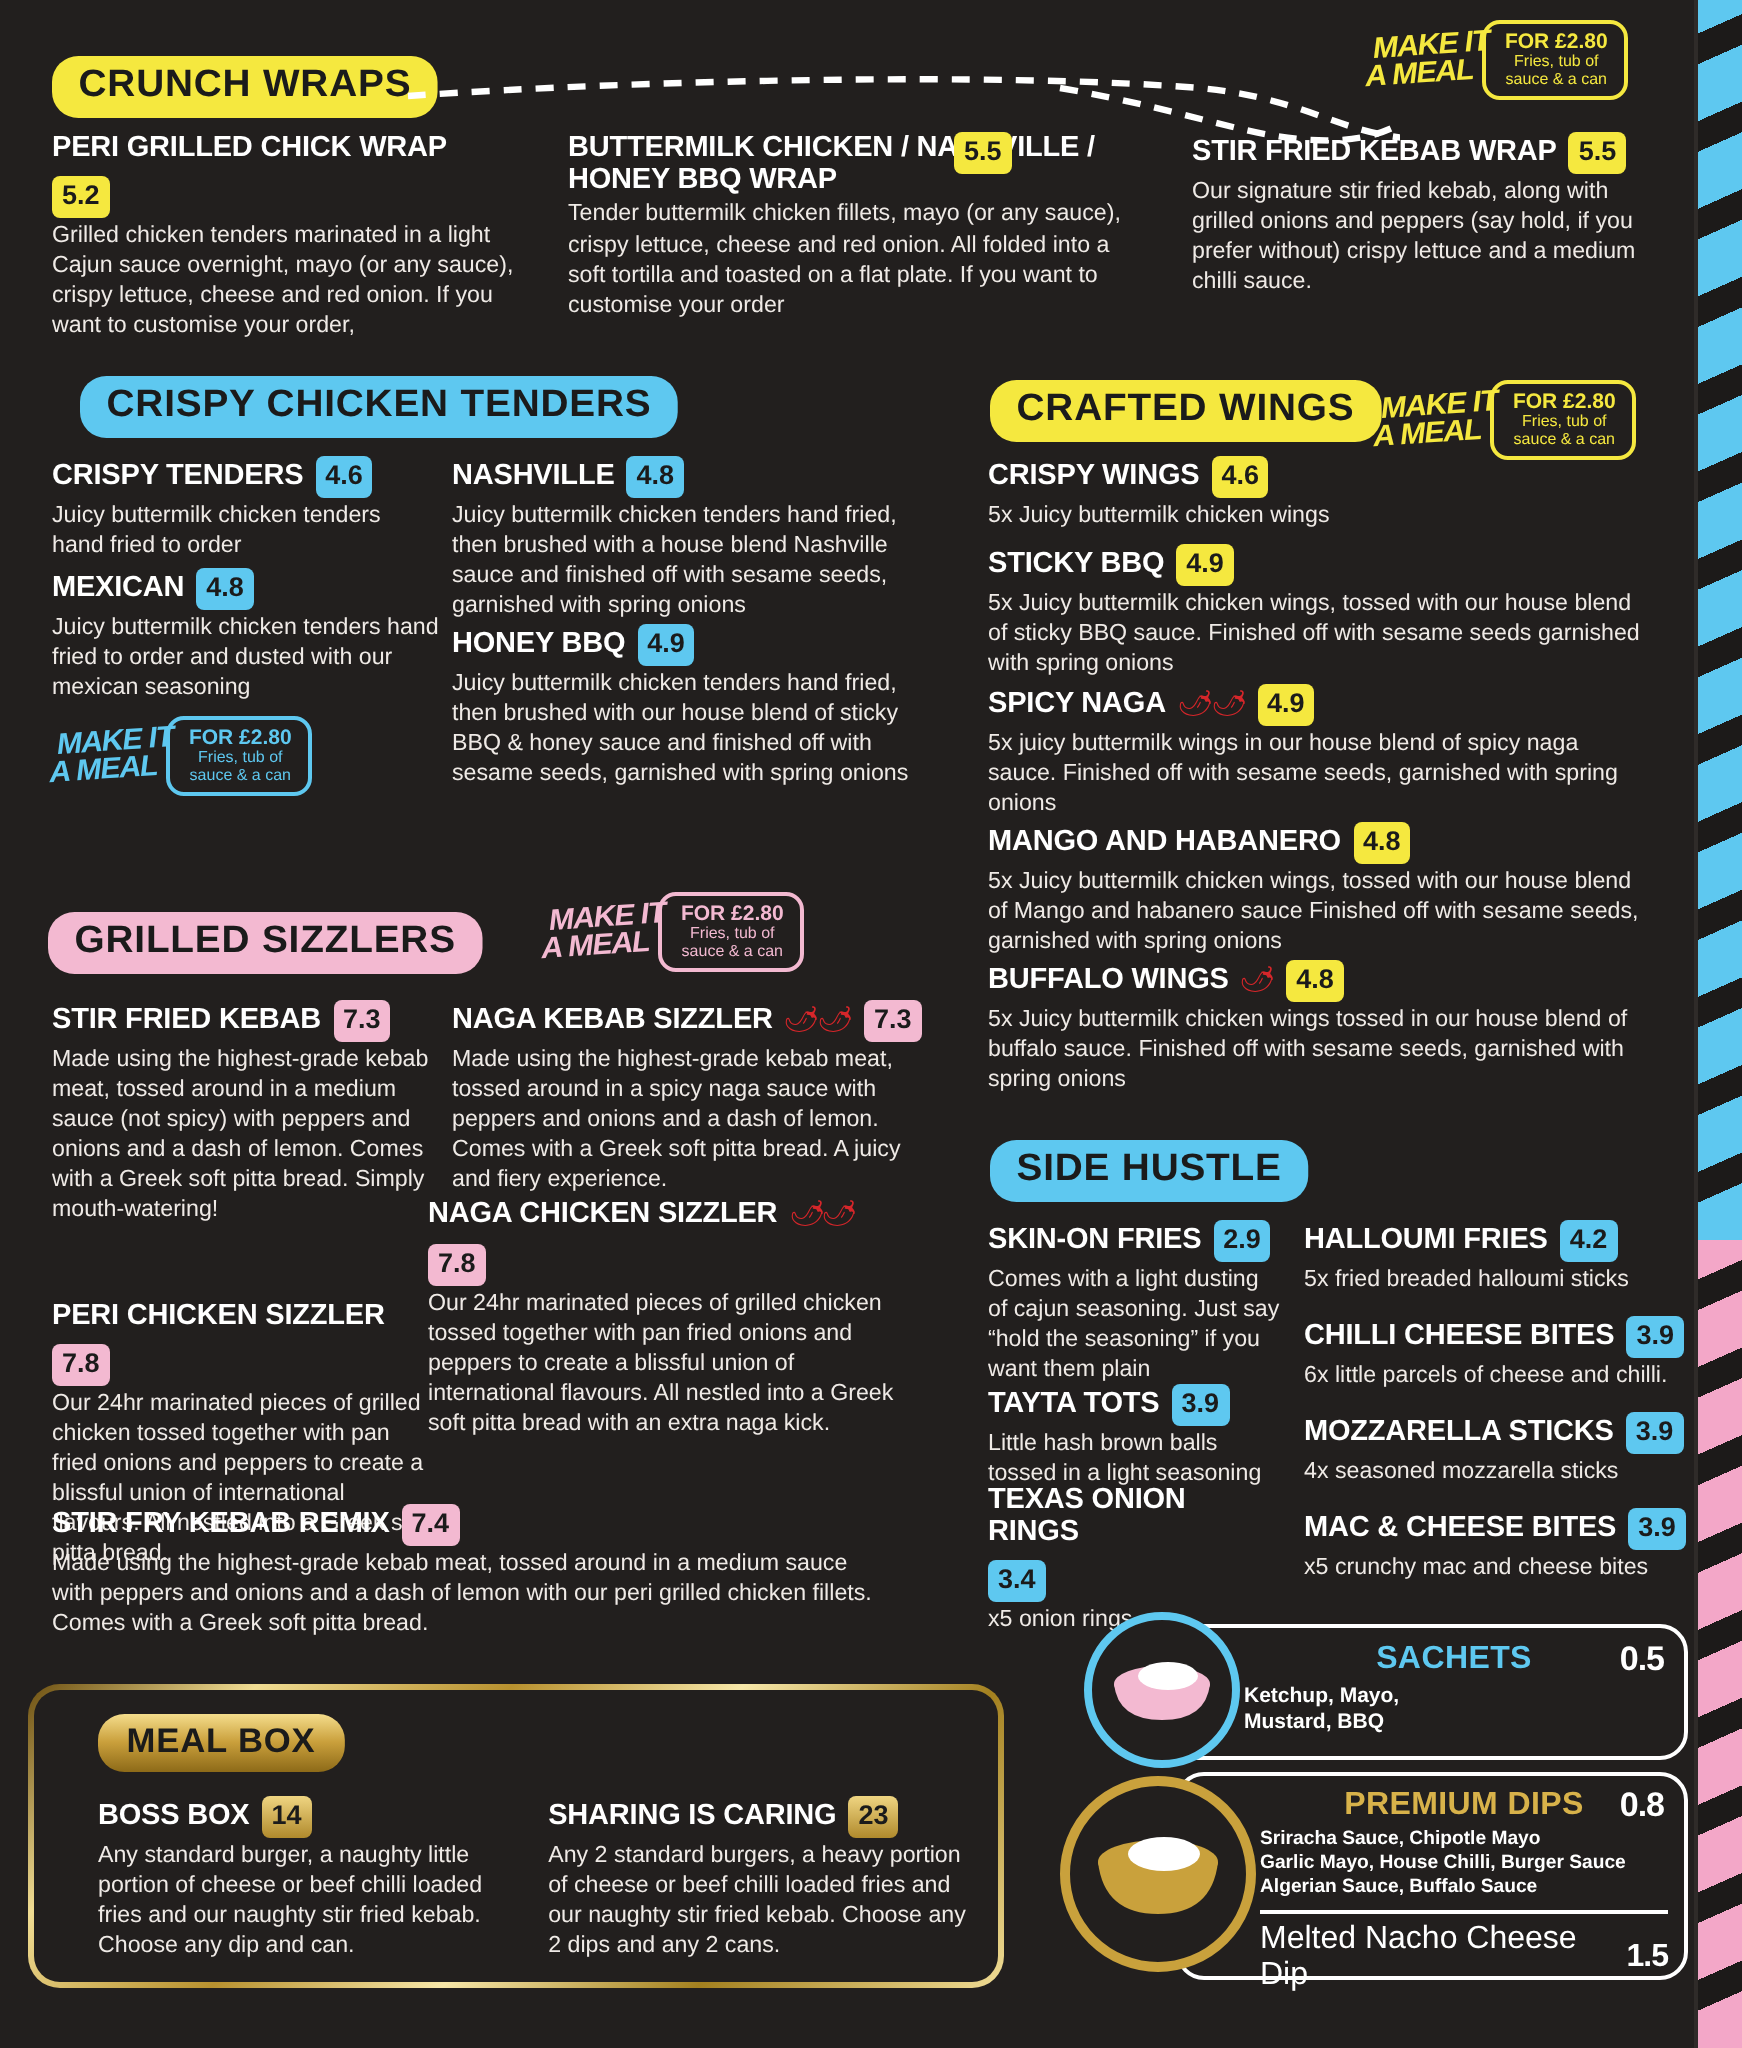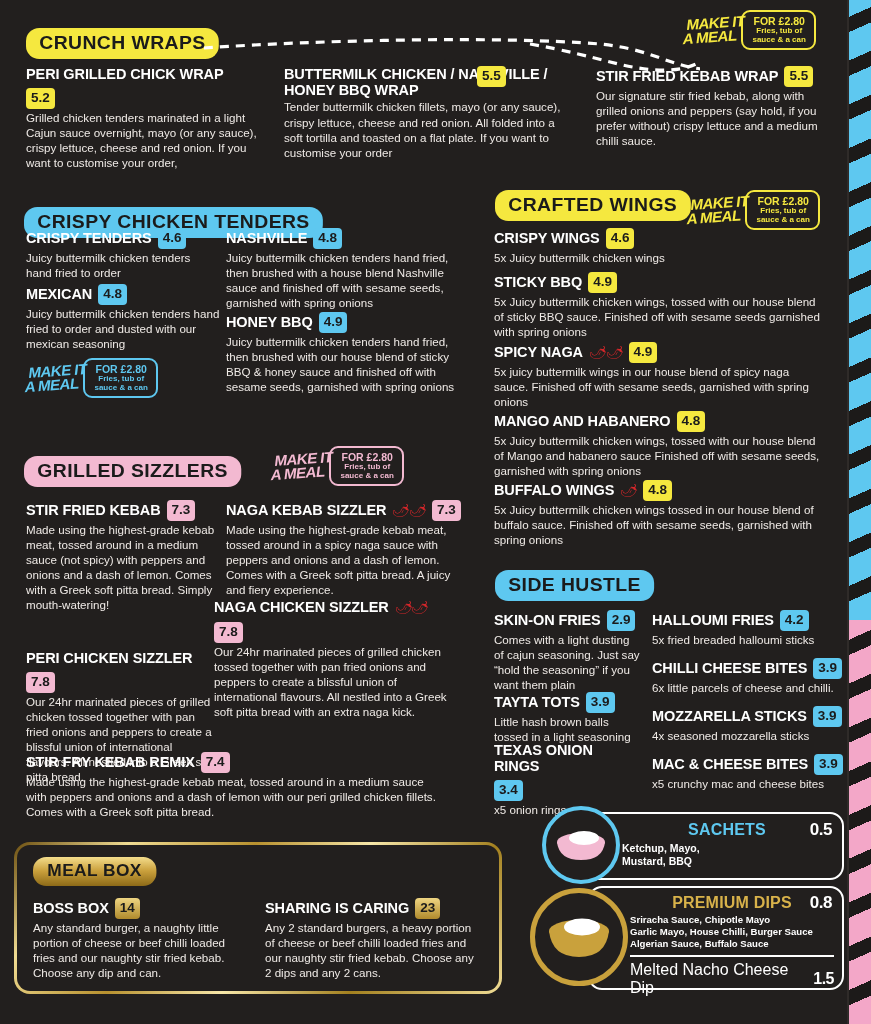--- a/index.html
+++ b/index.html
@@ -109,36 +109,36 @@
   }
   .miam .l2 { margin-left: -2px; }
   .miam .rbox {
     border: 2px solid currentColor;
     border-radius: 9px;
     padding: 4px 8px 4px 9px;
     display:flex; flex-direction:column; justify-content:center; align-items:center;
     margin-left: -6px;
   }
   .miam .price-line { font-weight:900; font-size:10.5px; line-height:1.05; white-space:nowrap; }
-  .miam .sub { font-weight:700; font-size:8px; line-height:1.05; text-align:center; white-space:nowrap; }
+  .miam .sub { font-weight:400; font-size:8px; line-height:1.05; text-align:center; white-space:nowrap; }
   .miam.yellow { color:#f5e83f; }
   .miam.blue   { color:#5ec8f0; }
   .miam.pink   { color:#f3b9d1; }
   .miam .l1, .miam .l2, .miam .price-line, .miam .sub { color: currentColor; }
 
   
   .mealbox {
     position:absolute;
     border-radius: 16px;
     padding: 3px;
     background: linear-gradient(135deg,#6d5011 0%, #f0dc93 18%, #b8912f 38%, #f7e7a9 56%, #a3801f 76%, #f1dd96 100%);
   }
   .mealbox-inner {
     background:#221f1e; border-radius:13px; width:100%; height:100%;
-    padding: 12px 16px 14px 16px; position:relative;
+    padding: 12px 16px 14px 32px; position:relative;
   }
 
   
   .dipcard {
     position:absolute;
     border: 2px solid #ffffff;
     border-radius: 14px;
     background: #221f1e;
   }
   .dip-title { font-weight:900; font-size:16px; letter-spacing:0.2px; }
@@ -196,21 +196,21 @@
   </div>
 
   <div style="position:absolute;left:596px;top:66px;width:242px;" class="item">
     <div class="item-head">
       <span class="item-name">STIR FRIED KEBAB WRAP</span>
       <span class="price yellow">5.5</span>
     </div>
     <div class="desc">Our signature stir fried kebab, along with grilled onions and peppers (say hold, if you prefer without) crispy lettuce and a medium chilli sauce.</div>
   </div>
 
-  <div style="position:absolute;left:24px;top:188px;margin-top:19px;">
+  <div style="position:absolute;left:40px;top:188px;">
     <span class="ribbon blue">CRISPY CHICKEN TENDERS</span>
   </div>
 
   <div style="position:absolute;left:26px;top:228px;width:190px;" class="item">
     <div class="item-head">
       <span class="item-name">CRISPY TENDERS</span>
       <span class="price blue">4.6</span>
     </div>
     <div class="desc">Juicy buttermilk chicken tenders hand fried to order</div>
   </div>

